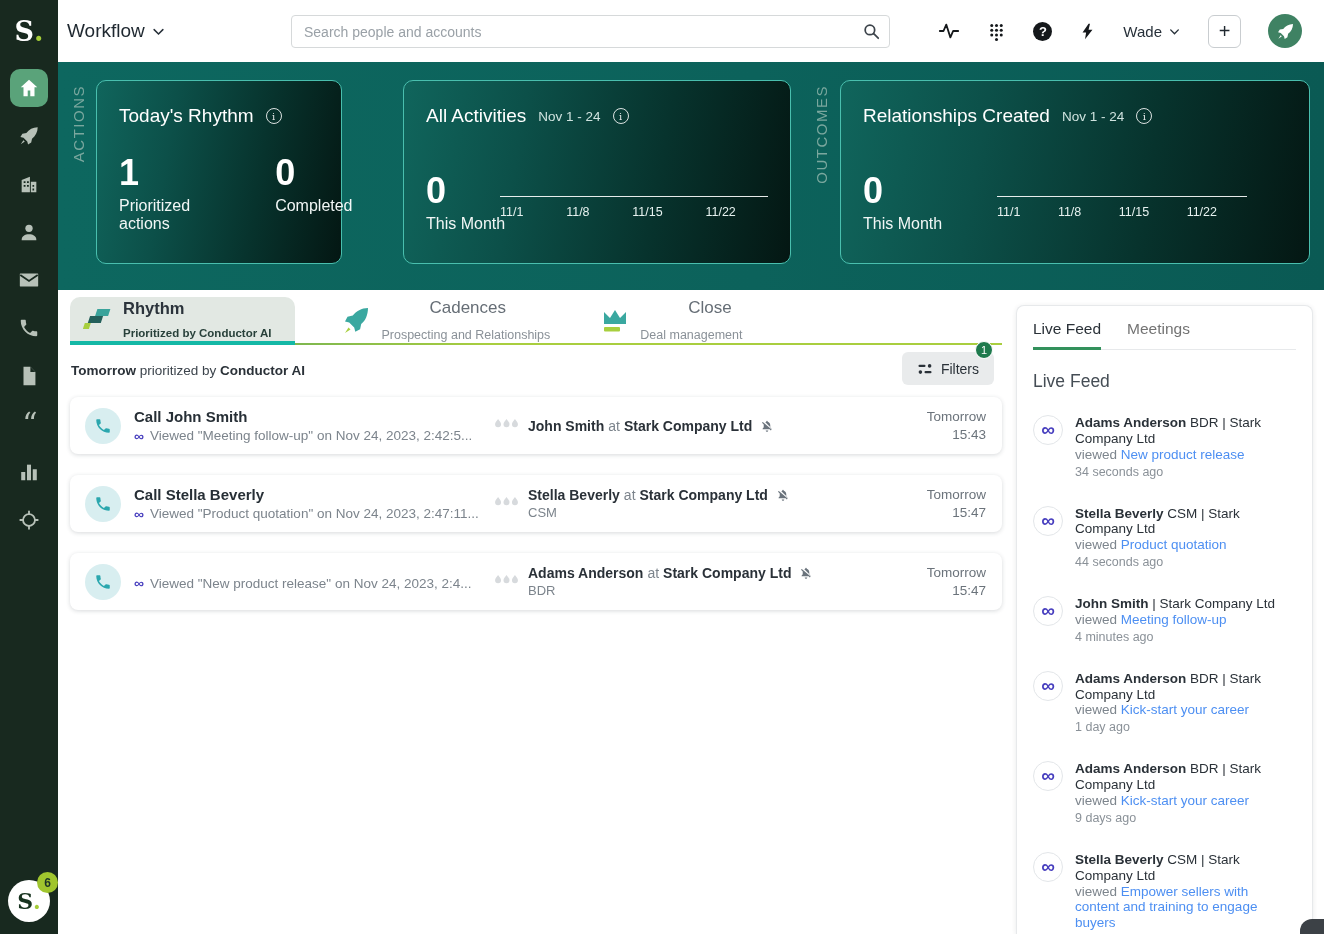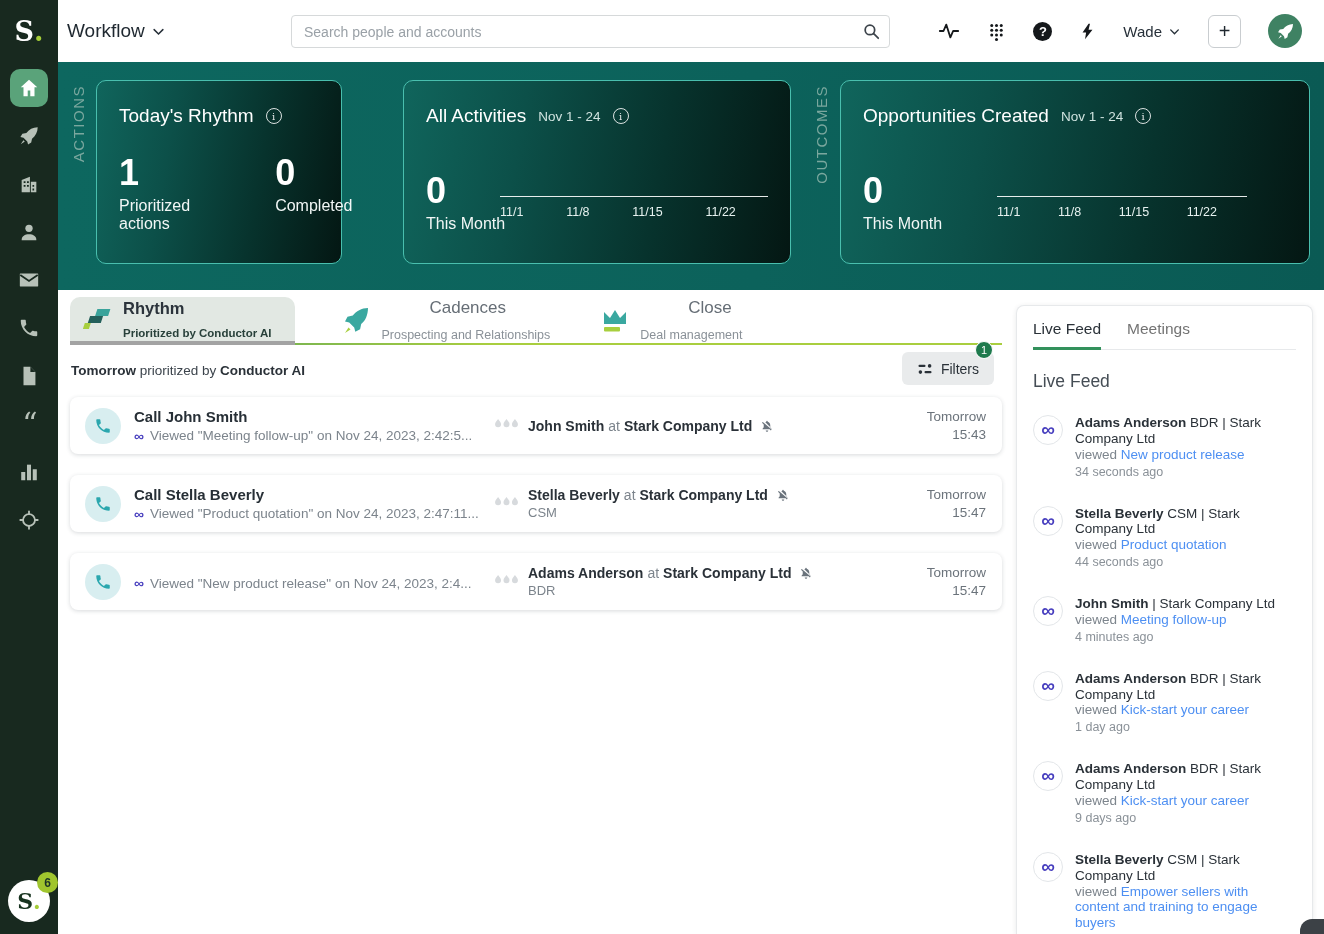--- a/index.html
+++ b/index.html
@@ -65,21 +65,21 @@
   .mc-label { font-size:16px; margin-top:6px; color:#f2f7f6; }
   .sparkline { position:absolute; bottom:44px; }
   .spark-axis { border-top:1.5px solid rgba(255,255,255,.9); width:100%; }
   .spark-ticks { display:flex; justify-content:space-between; margin-top:8px; font-size:12.5px; color:#e6f1ef; width:88%; }
 
   
   #tabs { left:70px; top:297px; width:932px; height:48px; display:flex; align-items:stretch; }
   #tabs::after { content:""; position:absolute; left:0; bottom:0; width:100%; height:2.5px;
                  background:linear-gradient(90deg,#4c9c63 0%,#a9ce3f 45%,#a9ce3f 100%); }
   .tab { display:flex; align-items:center; gap:10px; cursor:pointer; position:relative; z-index:1; }
-  .tab.active { background:#e2e8e3; border-radius:10px 10px 0 0; padding:0 24px 0 13px; border-bottom:4px solid #a3a3a3; }
+  .tab.active { background:#e2e8e3; border-radius:10px 10px 0 0; padding:0 24px 0 13px; border-bottom:4px solid #14b8a6; }
   .tab.inactive { padding:0 4px; margin-left:42px; margin-bottom:2.5px; }
   .tab-title { font-size:16.5px; font-weight:bold; color:#2b333b; line-height:1.15; }
   .tab.active .tab-sub { font-size:11.5px; font-weight:bold; color:#28403a; }
   .tab.inactive .tab-title { color:#666e76; font-weight:normal; font-size:17px;margin-left:48px; }
   .tab-sub { font-size:12.5px; color:#8a9198; margin-top:10px; }
 
   
   #list-header { left:70px; top:355px; width:932px; height:40px; }
   #list-header-text { position:absolute; left:1px; top:8px; font-size:13.5px; color:#3c444c; }
   #list-header-text b { color:#2a3138; }
@@ -305,21 +305,21 @@
           <span>11/15</span>
           <span>11/22</span>
         </div>
       </div>
     </div>
 
     <span class="vlabel abs" style="left:755px; top:23px;">OUTCOMES</span>
 
     <div class="metric-card" style="left:782px; width:470px;">
       <div class="mc-title-row">
-        <span class="mc-title">Opportunities Created</span>
+        <span class="mc-title">Relationships Created</span>
         <span class="mc-range">Nov 1 - 24</span>
         <span class="info-icon"></span>
       </div>
       <div class="mc-stats">
         <div>
           <div class="mc-value">0</div>
           <div class="mc-label">This Month</div>
         </div>
       </div>
       <div class="sparkline" style="right:62px; width:250px;">

